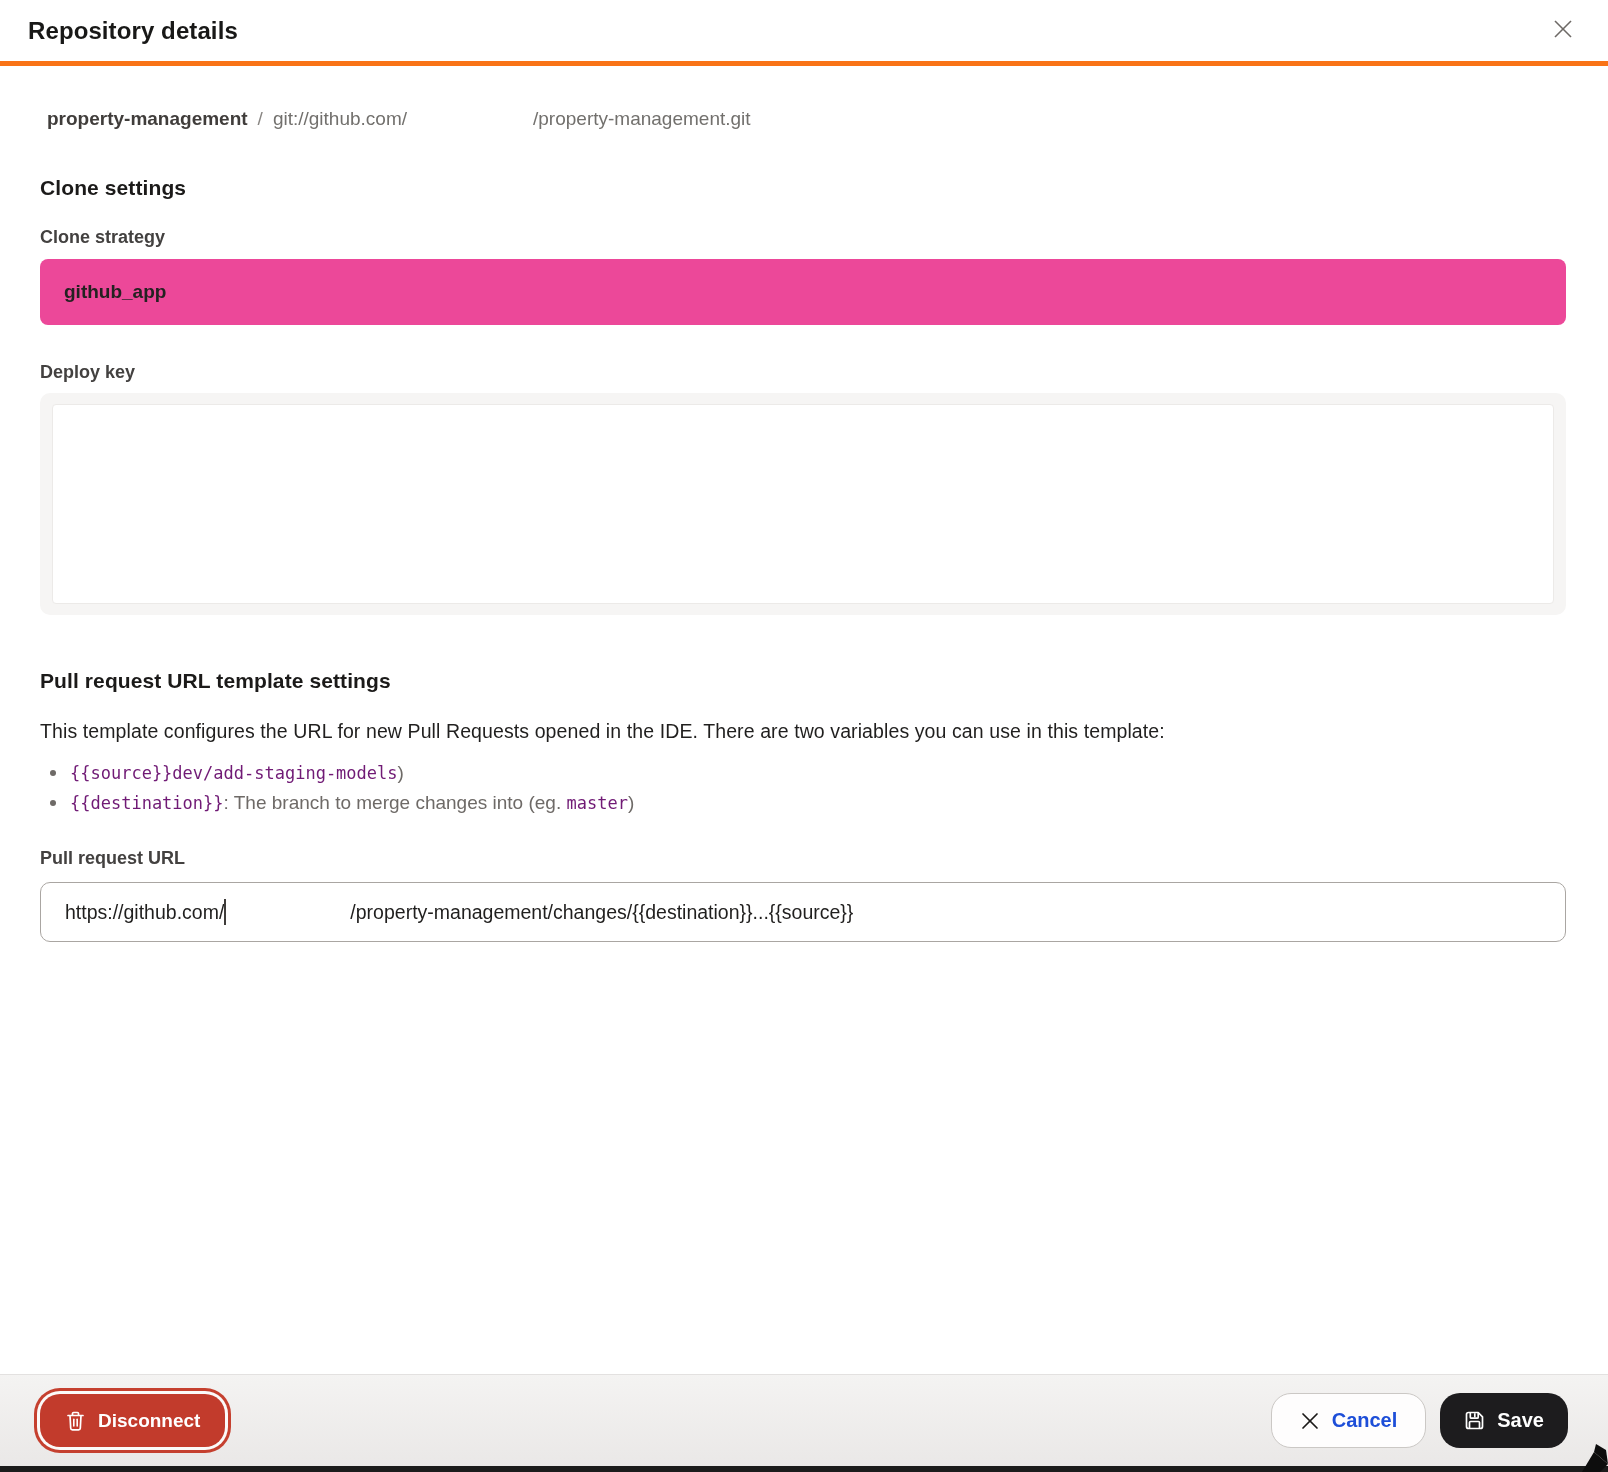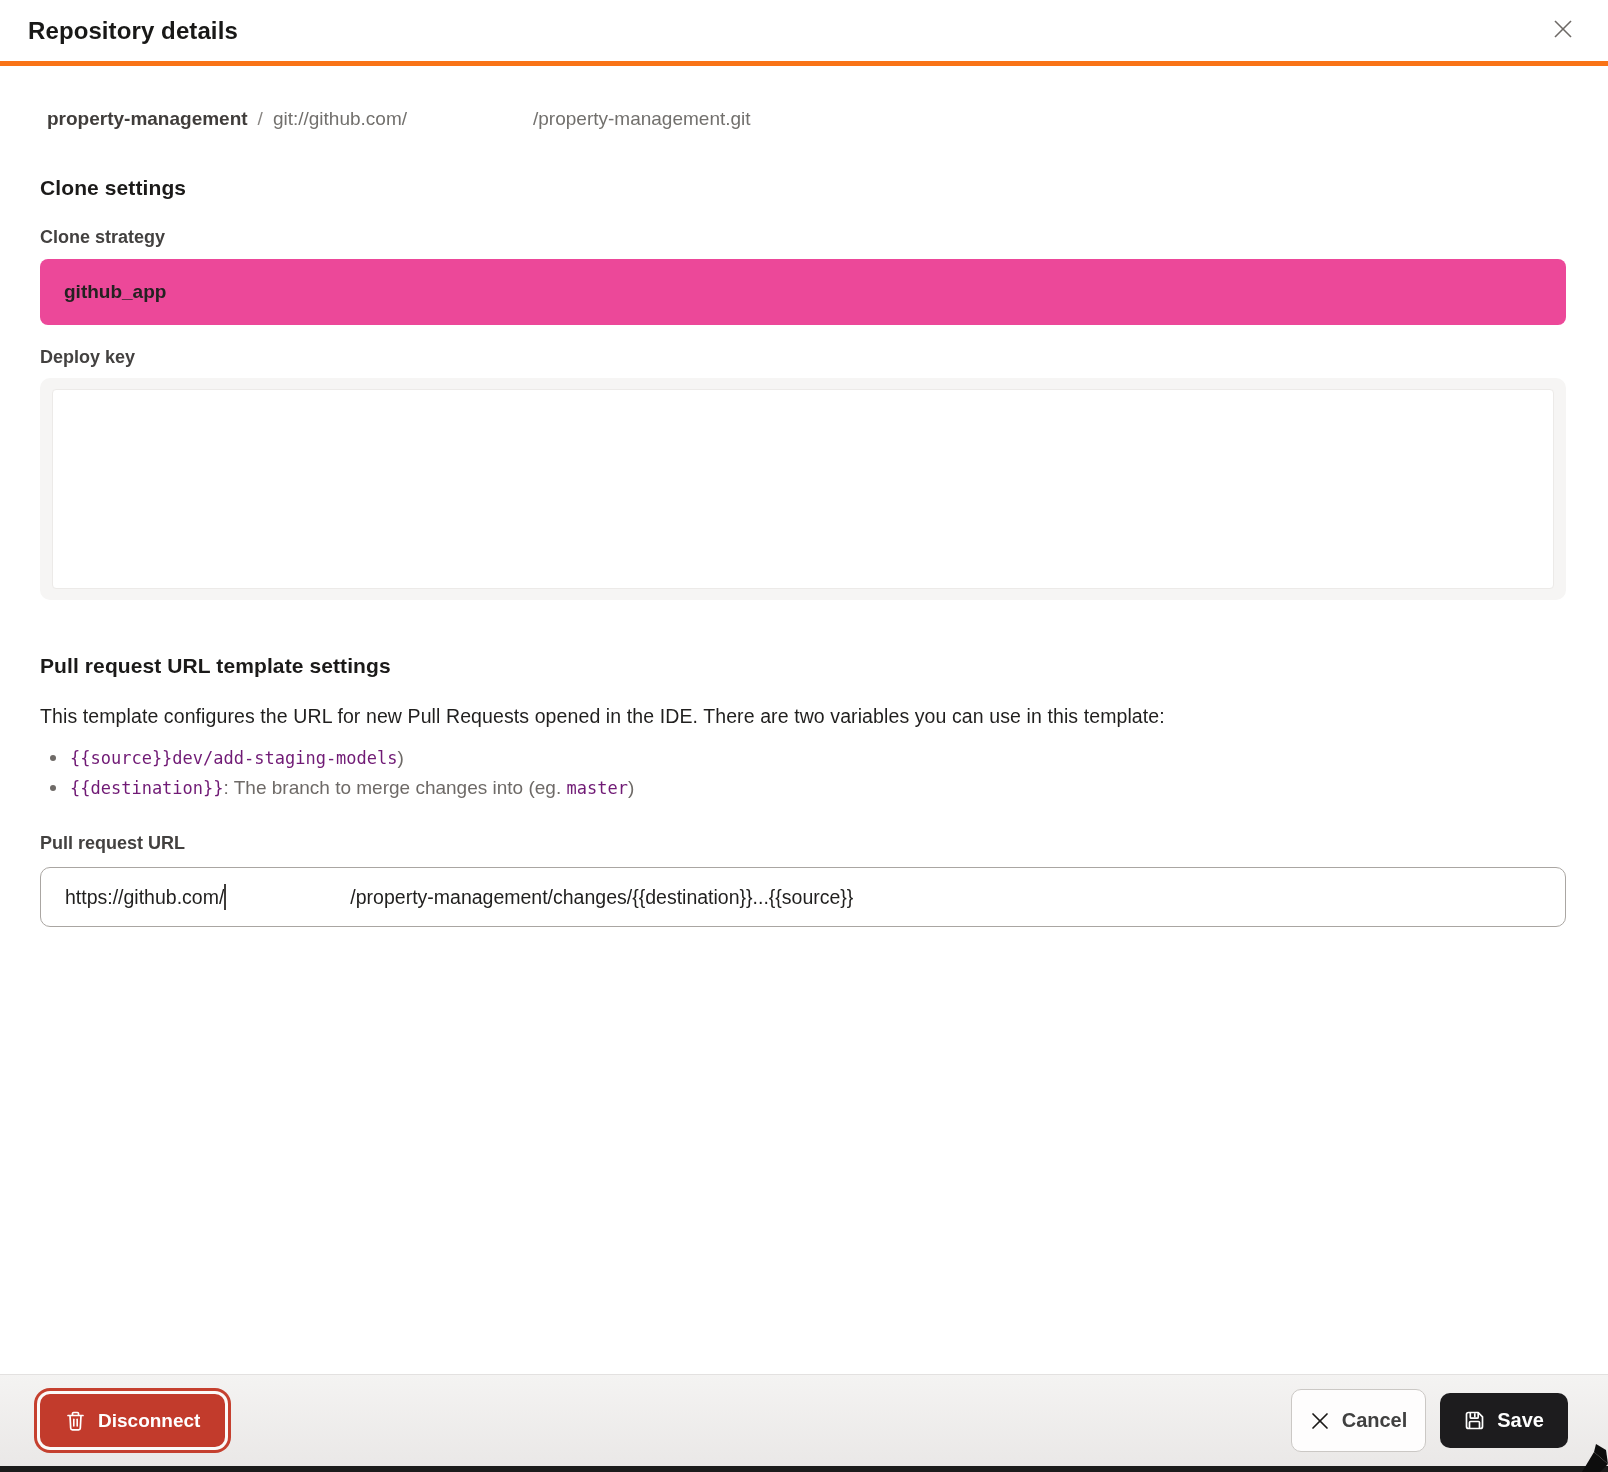--- a/index.html
+++ b/index.html
@@ -66,21 +66,21 @@
     height: 66px;
     background: #ec4899;
     border-radius: 8px;
     display: flex;
     align-items: center;
     padding: 0 24px;
     font-size: 19px;
     font-weight: 700;
     color: #232221;
   }
-  .deploykey-label { margin-top: 22px; }
+  .deploykey-label { margin-top: 37px; }
   .deploykey-well {
     margin-top: 10px;
     height: 222px;
     background: #f6f5f4;
     border-radius: 10px;
     padding: 11px 12px;
   }
   .deploykey-textarea {
     width: 100%; height: 100%;
     background: #ffffff;
@@ -148,41 +148,41 @@
     border-top: 1px solid #e3e1e0;
     display: flex;
     align-items: center;
     justify-content: space-between;
     padding: 0 40px;
   }
   .btn {
     display: inline-flex;
     align-items: center;
     gap: 12px;
-    border-radius: 10px;
+    border-radius: 20px;
     font-family: "Liberation Sans", sans-serif;
     font-weight: 700;
     cursor: pointer;
     border: none;
   }
   .btn-danger {
     height: 53px;
     padding: 0 25px;
     background: #c23b2c;
     color: #ffffff;
     font-size: 19px;
     box-shadow: 0 0 0 3px #fbfaf9, 0 0 0 6px #c5402f;
   }
   .footer-right { display: flex; align-items: center; gap: 14px; }
   .btn-cancel {
-    height: 63px;
-    padding: 0 18px;
+    height: 55px;
+    padding: 0 28px;
     background: #fefdfd;
     border: 1px solid #cbc8c5;
-    color: #404040;
+    color: #1d4ed8;
     font-size: 20px;
   }
   .btn-save {
     height: 55px;
     padding: 0 24px;
     background: #1d1c1e;
     color: #ffffff;
     font-size: 20px;
   }
 

